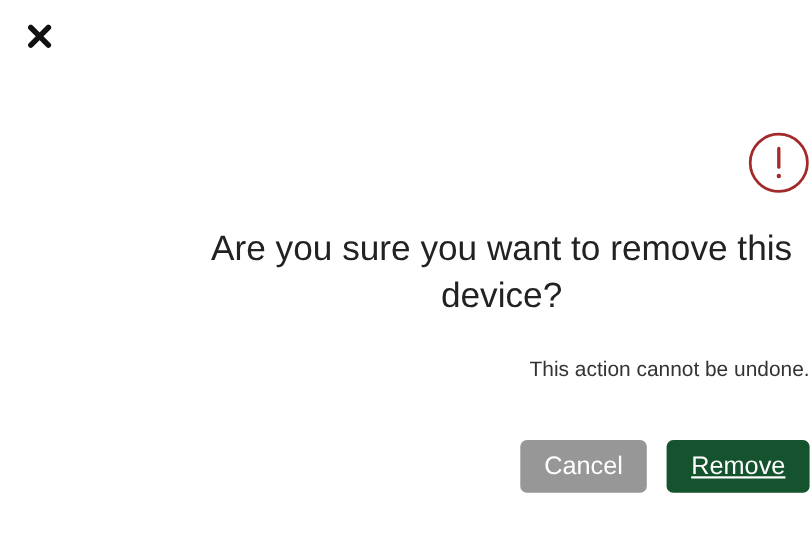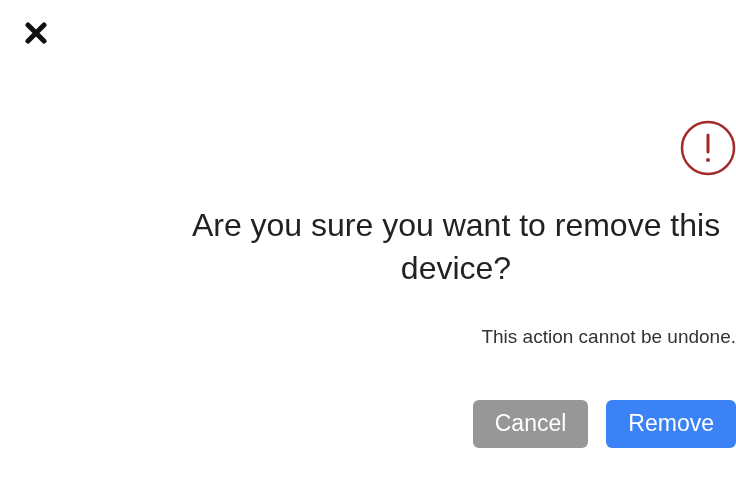--- a/index.html
+++ b/index.html
@@ -71,21 +71,22 @@
       font-weight: 400;
       padding: 10px 22px;
       cursor: pointer;
       color: #fff;
       line-height: 1.2;
     }
     .btn-cancel {
       background: #979797;
     }
     .btn-remove {
-      background: #3b82f6;
+      background: #14532d;
+      text-decoration: underline;
     }
   </style>
 </head>
 <body>
 
 <button class="close-btn">
   <span>
     <svg width="22" height="22" viewBox="0 0 22 22">
       <path d="M3 3 L19 19 M19 3 L3 19" stroke="#111" stroke-width="5" stroke-linecap="round"></path>
     </svg>

